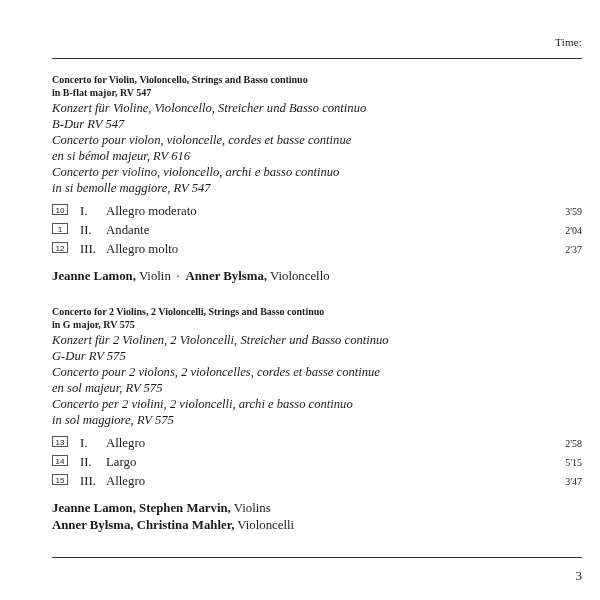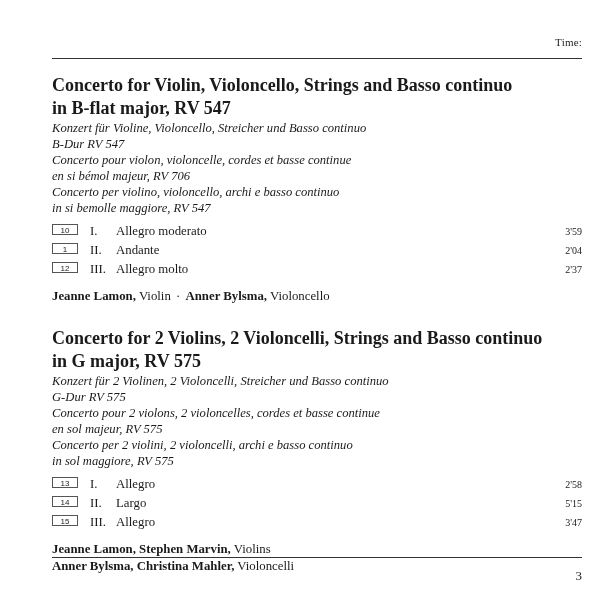--- a/index.html
+++ b/index.html
@@ -44,21 +44,21 @@
     top: 74px;
   }
   .work {
     margin-bottom: 14px;
   }
   .work + .work {
     margin-top: 22px;
   }
   .title-en {
     font-weight: bold;
-    font-size: 18px;
+    font-size: 10px;
     line-height: 1.28;
     margin-bottom: 1px;
   }
   .title-other {
     font-size: 12.6px;
     line-height: 1.27;
     font-style: italic;
   }
   .title-other div {
     white-space: nowrap;
@@ -66,21 +66,21 @@
   .tracks {
     margin-top: 7px;
   }
   .track-row {
     display: flex;
     align-items: baseline;
     height: 19px;
     font-size: 12.8px;
   }
   .track-num {
-    width: 26px;
+    width: 16px;
     height: 11px;
     border: 1px solid #555;
     font-size: 8px;
     line-height: 11px;
     text-align: center;
     font-family: "Liberation Sans", sans-serif;
     color: #222;
     box-sizing: border-box;
     flex: none;
     position: relative;
@@ -138,21 +138,21 @@
 
     <div class="work">
       <div class="title-en">
         <div>Concerto for Violin, Violoncello, Strings and Basso continuo</div>
         <div>in B-flat major, RV 547</div>
       </div>
       <div class="title-other">
         <div>Konzert für Violine, Violoncello, Streicher und Basso continuo</div>
         <div>B-Dur RV 547</div>
         <div>Concerto pour violon, violoncelle, cordes et basse continue</div>
-        <div>en si bémol majeur, RV 706</div>
+        <div>en si bémol majeur, RV 616</div>
         <div>Concerto per violino, violoncello, archi e basso continuo</div>
         <div>in si bemolle maggiore, RV 547</div>
       </div>
 
       <div class="tracks">
         <div class="track-row">
           <span class="track-num">10</span>
           <span class="track-title"><span class="roman">I.</span><span>Allegro moderato</span></span>
           <span class="track-time">3'59</span>
         </div>

